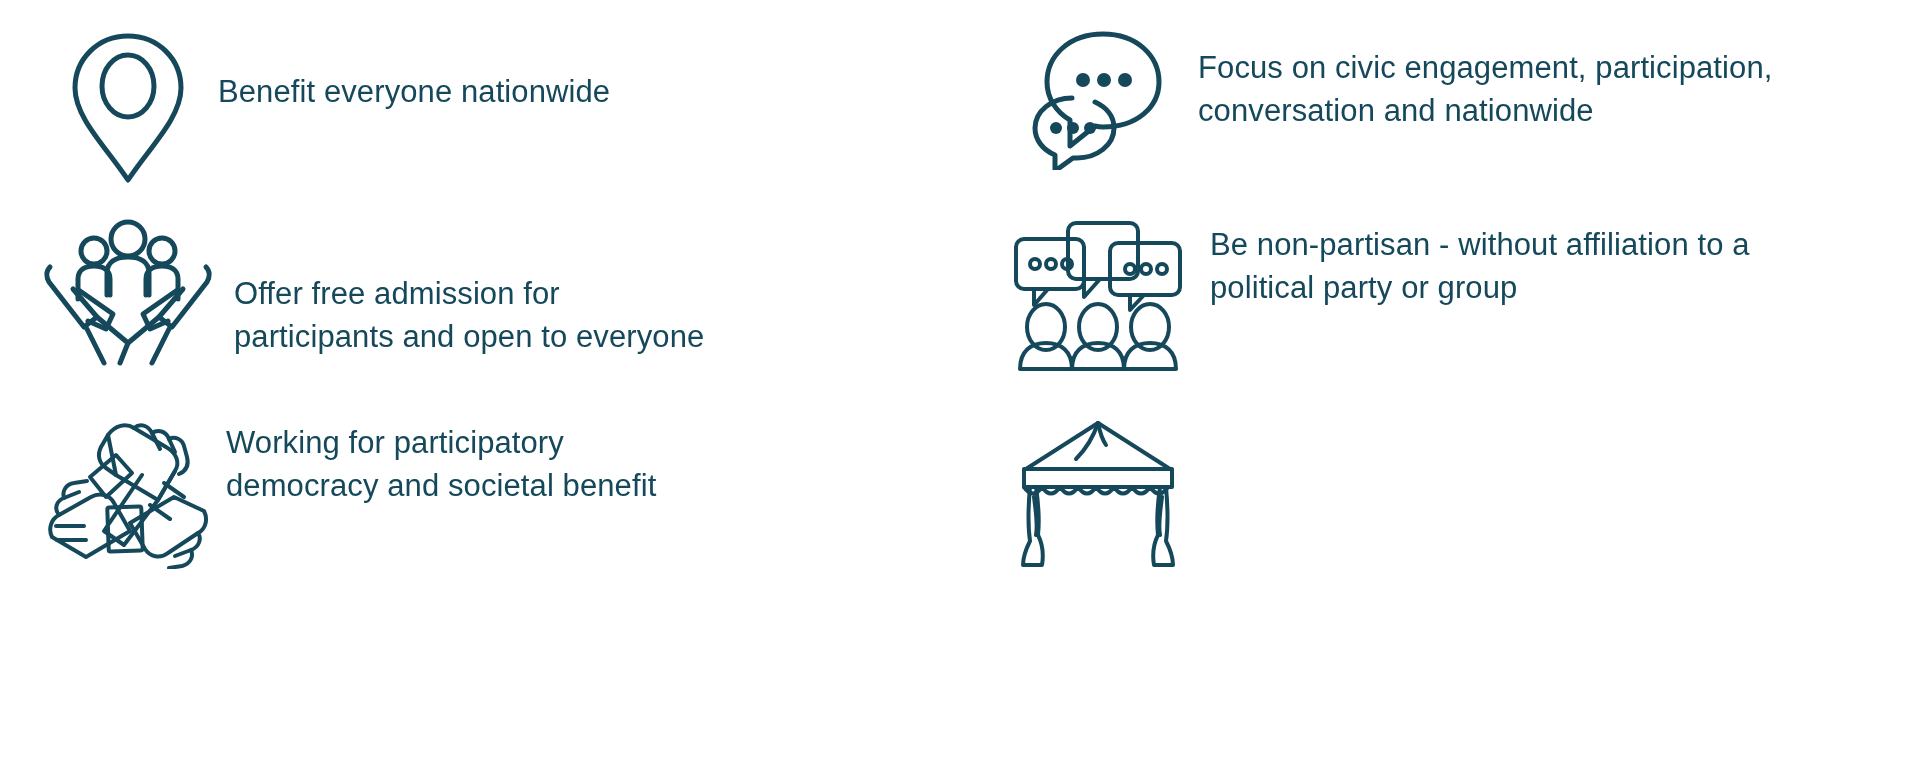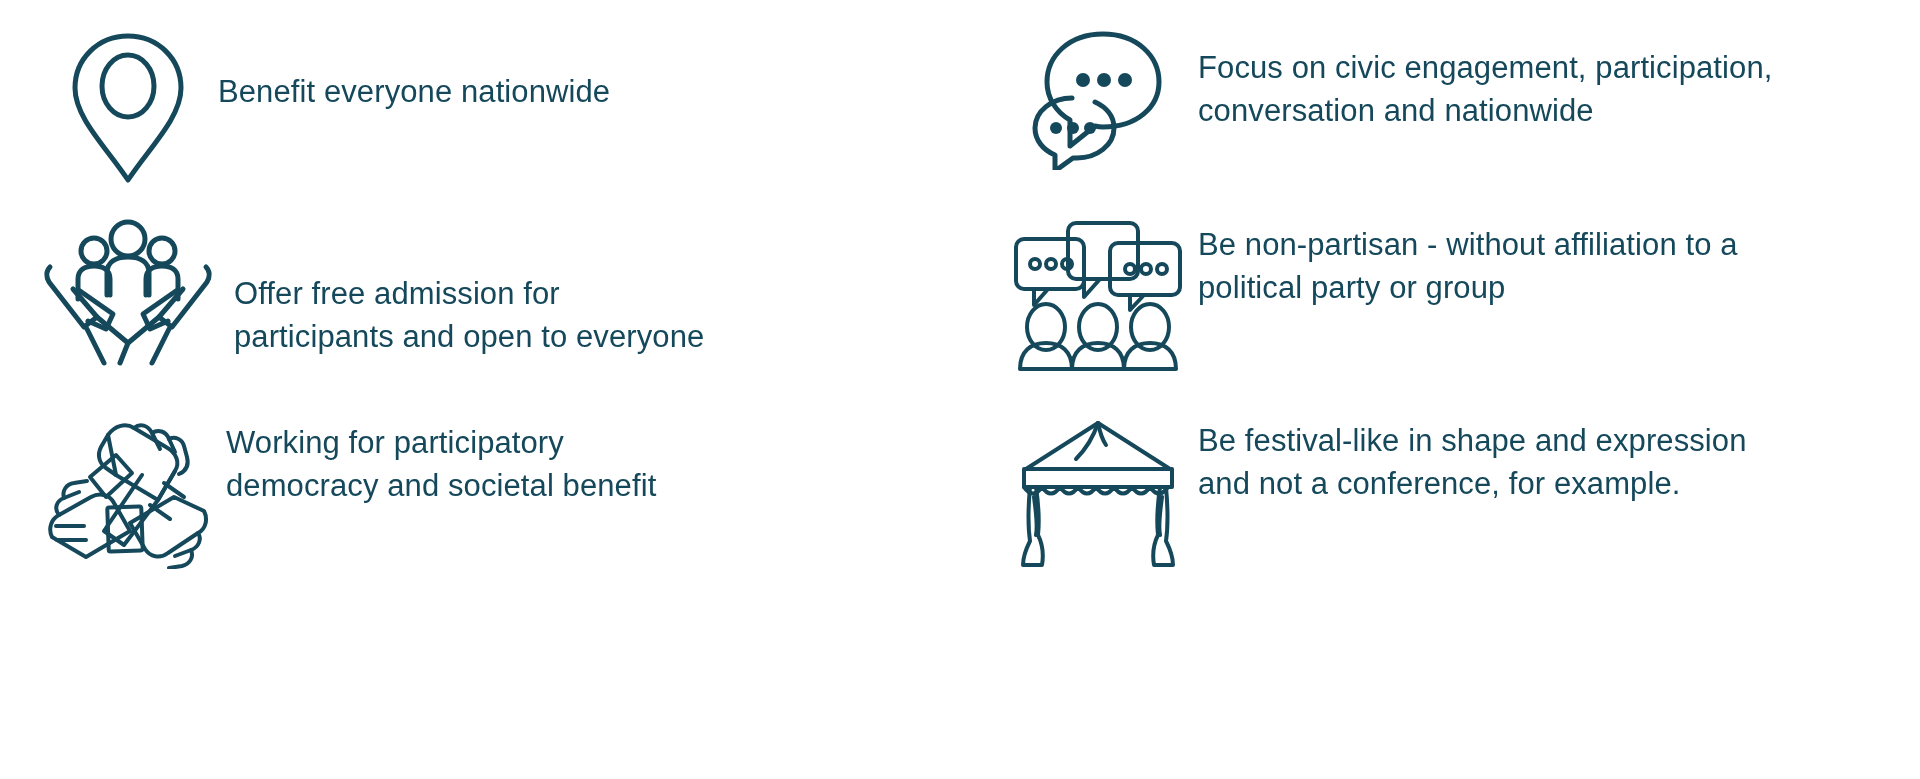--- a/index.html
+++ b/index.html
@@ -80,21 +80,21 @@
   .cell-a .icon-wrap { width: 180px; }
   .cell-a .label { margin-left: 0px; padding-top: 42px; }
 
   .cell-b .icon-wrap { width: 200px; padding-left: 20px; }
   .cell-b .label { margin-left: 0px; padding-top: 18px; }
 
   .cell-c .icon-wrap { width: 180px; }
   .cell-c .label { margin-left: 16px; padding-top: 55px; }
 
   .cell-d .icon-wrap { width: 200px; padding-left: 20px; }
-  .cell-d .label { margin-left: 0px; padding-top: 6px; }
+  .cell-d .label { margin-left: 12px; padding-top: 6px; }
 
   .cell-e .icon-wrap { width: 180px; padding-top: 10px; }
   .cell-e .label { margin-left: 8px; padding-top: 12px; }
 
   .cell-f .icon-wrap { width: 200px; padding-left: 20px; padding-top: 8px; }
   .cell-f .label { margin-left: 0px; padding-top: 10px; }
 </style>
 </head>
 <body>
 
@@ -235,18 +235,16 @@
             q9 13 18 0 q9 13 18 0 q9 13 18 0 q9 13 18 0
             q9 13 18 0 q9 13 18 0 q9 13 18 0 q9 13 18 0"></path>
 
           <path class="thinner" d="M16 70 C14 92 14 110 16 124 C12 132 9 140 9 148 L28 148 C30 136 28 126 24 118 C26 100 24 84 22 70"></path>
           <path class="thinner" d="M20 80 C22 96 24 108 22 118"></path>
 
           <path class="thinner" d="M152 70 C154 92 154 110 152 124 C156 132 159 140 159 148 L140 148 C138 136 140 126 144 118 C142 100 144 84 146 70"></path>
           <path class="thinner" d="M148 80 C146 96 144 108 146 118"></path>
         </svg>
       </div>
-      <div class="label">Be festival-like in shape and expression
-and not a conference, for example.</div>
     </div>
 
   </div>
 </div>
 
 </body></html>

